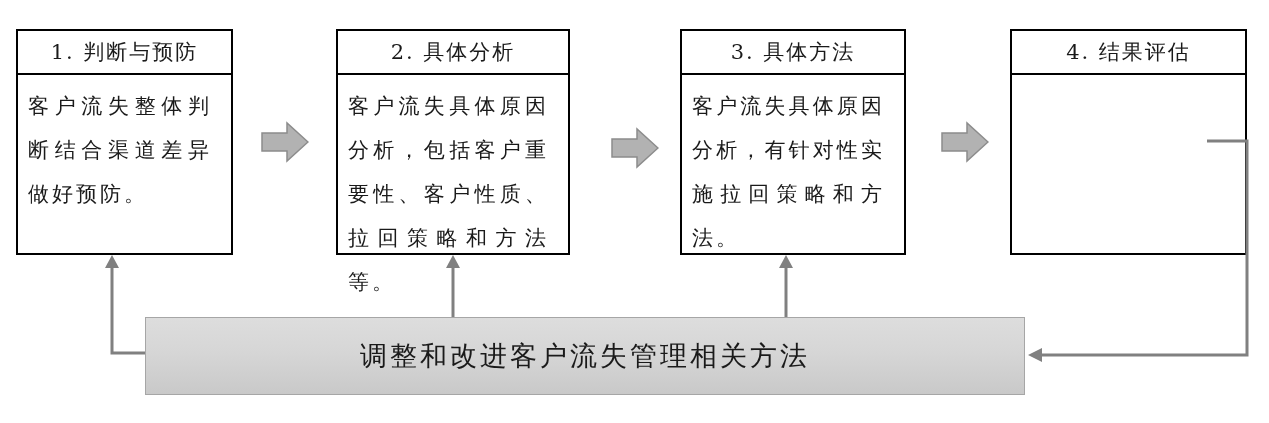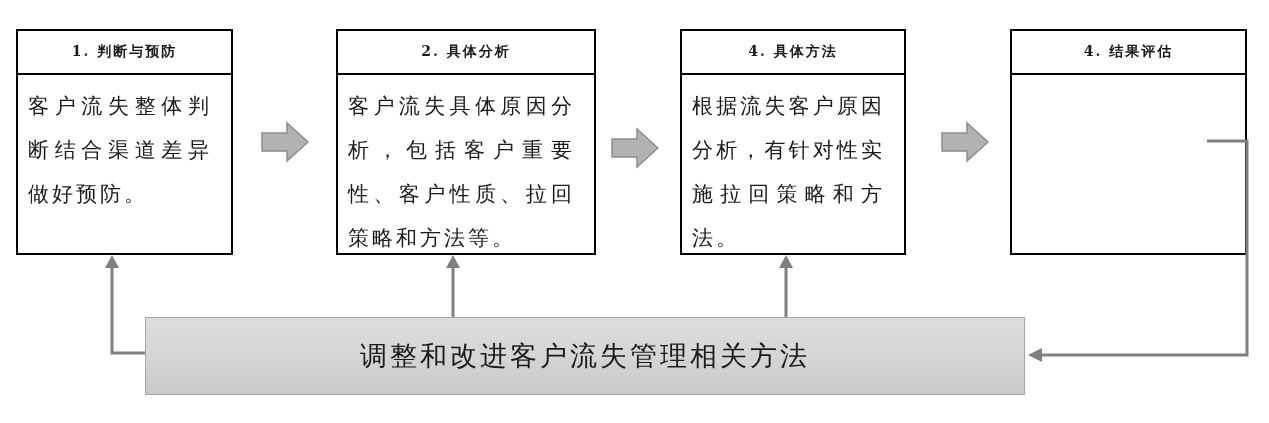--- a/index.html
+++ b/index.html
@@ -24,34 +24,33 @@
     background: #ffffff;
     color: #1a1a1a;
   }
   .step-title {
     height: 44px;
     border-bottom: 2px solid #000000;
     box-sizing: border-box;
     display: flex;
     align-items: center;
     justify-content: center;
-    font-size: 14px;
+    font-size: 21px;
     letter-spacing: 2px;
     white-space: nowrap;
-    font-weight: bold;
   }
   .step-body {
     padding: 9px 19px 0 10px;
     font-size: 21px;
     line-height: 44px;
     letter-spacing: 3px;
     text-align: justify;
   }
   .box1 { left: 16px;   width: 217px; }
-  .box2 { left: 336px;  width: 260px; }
+  .box2 { left: 336px;  width: 234px; }
   .box3 { left: 680px;  width: 226px; }
   .box4 { left: 1010px; width: 237px; }
 
   .block-arrow {
     position: absolute;
     width: 48px;
     height: 42px;
   }
   .block-arrow svg { display: block; }
   .arrow1 { left: 261px; top: 121px; }
@@ -93,22 +92,22 @@
     <div class="step-title">1. 判断与预防</div>
     <div class="step-body">客户流失整体判断结合渠道差异做好预防。</div>
   </div>
 
   <div class="step-box box2">
     <div class="step-title">2. 具体分析</div>
     <div class="step-body">客户流失具体原因分析，包括客户重要性、客户性质、拉回策略和方法等。</div>
   </div>
 
   <div class="step-box box3">
-    <div class="step-title">4. 具体方法</div>
-    <div class="step-body">根据流失客户原因分析，有针对性实施拉回策略和方法。</div>
+    <div class="step-title">3. 具体方法</div>
+    <div class="step-body">客户流失具体原因分析，有针对性实施拉回策略和方法。</div>
   </div>
 
   <div class="step-box box4">
     <div class="step-title">4. 结果评估</div>
   </div>
 
   <div class="block-arrow arrow1">
     <svg width="48" height="42" viewBox="0 0 48 42">
       <polygon points="1,12 26,12 26,2 47,21 26,40 26,30 1,30" fill="#b2b2b2" stroke="#8c8c8c" stroke-width="1.5"></polygon>
     </svg>

